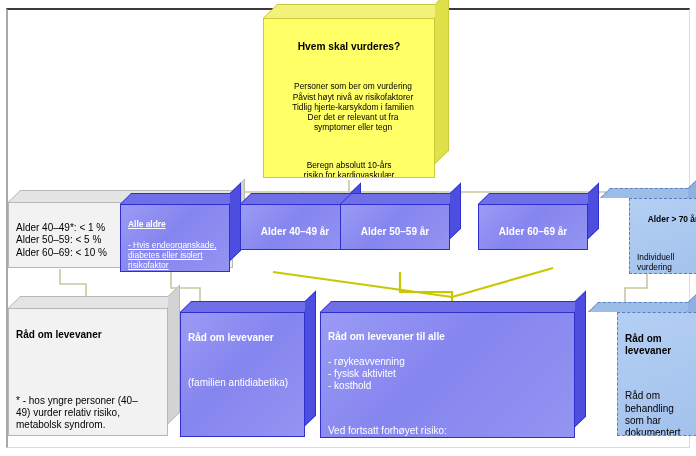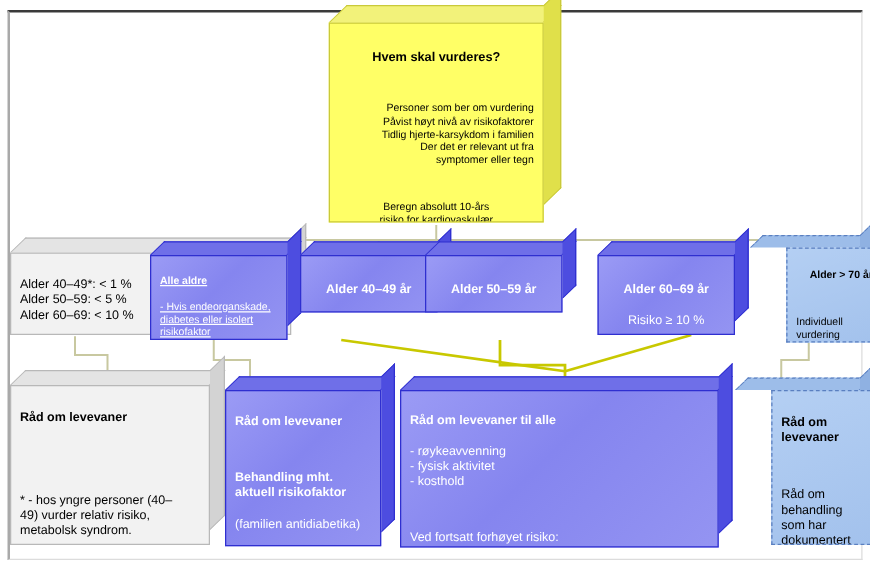--- a/index.html
+++ b/index.html
@@ -223,21 +223,21 @@
     </g>
   </svg>
 
   <div class="box yellow" style="left:263px; top:18px; width:172px; height:160px;">
     <div class="top3d"></div>
     <div class="side3d"></div>
     <div class="face">
       <div class="txt t-dark fs8 center" style="padding-top:12px;">
         <span class="hd fs10">Hvem skal vurderes?</span>
         <span class="sp"></span>
-        <span class="bd" style="text-align:right; padding-left:8px;">Personer som ber om vurdering
+        <span class="bd" style="text-align:center; padding-left:8px;">Personer som ber om vurdering
 Påvist høyt nivå av risikofaktorer
 Tidlig hjerte-karsykdom i familien
 Der det er relevant ut fra
 symptomer eller tegn</span>
         <span class="sp"></span>
         <span class="bd">Beregn absolutt 10-års
 risiko for kardiovaskulær
 død (se risikotabell).</span>
       </div>
     </div>
@@ -285,21 +285,21 @@
     <div class="top3d"></div>
     <div class="side3d"></div>
     <div class="face">
       <div class="txt t-white fs85 center" style="padding-top:9px;">
         <span class="hd">Alder 50–59 år</span>
         <span class="bd">Risiko ≥ 5 %</span>
       </div>
     </div>
   </div>
 
-  <div class="box blue" style="left:478px; top:204px; width:110px; height:64px;">
+  <div class="box blue" style="left:478px; top:204px; width:110px; height:46px;">
     <div class="top3d"></div>
     <div class="side3d"></div>
     <div class="face">
       <div class="txt t-white fs85 center" style="padding-top:9px;">
         <span class="hd">Alder 60–69 år</span>
         <span class="bd">Risiko ≥ 10 %</span>
       </div>
     </div>
   </div>
 
@@ -332,22 +332,20 @@
     </div>
   </div>
 
   <div class="box blue" style="left:180px; top:312px; width:125px; height:125px;">
     <div class="top3d"></div>
     <div class="side3d"></div>
     <div class="face">
       <div class="txt t-white fs85" style="padding-top:7px;">
         <span class="hd">Råd om levevaner</span>
         <span class="sp"></span>
-        <span class="hd">Behandling mht.
-aktuell risikofaktor</span>
         <span class="bd">(familien antidiabetika)</span>
         <span class="sp"></span>
         
       </div>
     </div>
   </div>
 
   <div class="box blue" style="left:320px; top:312px; width:255px; height:126px;">
     <div class="top3d"></div>
     <div class="side3d"></div>

